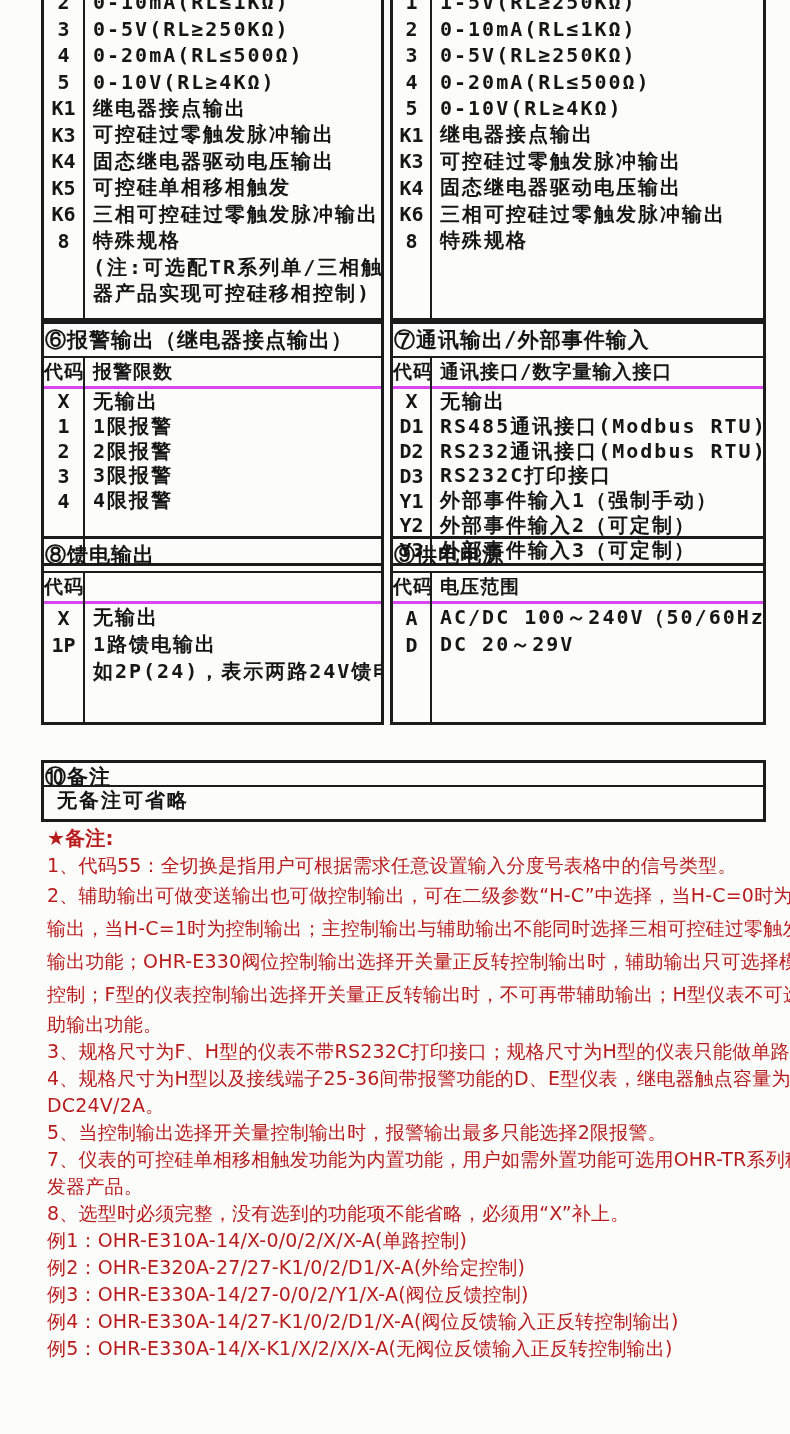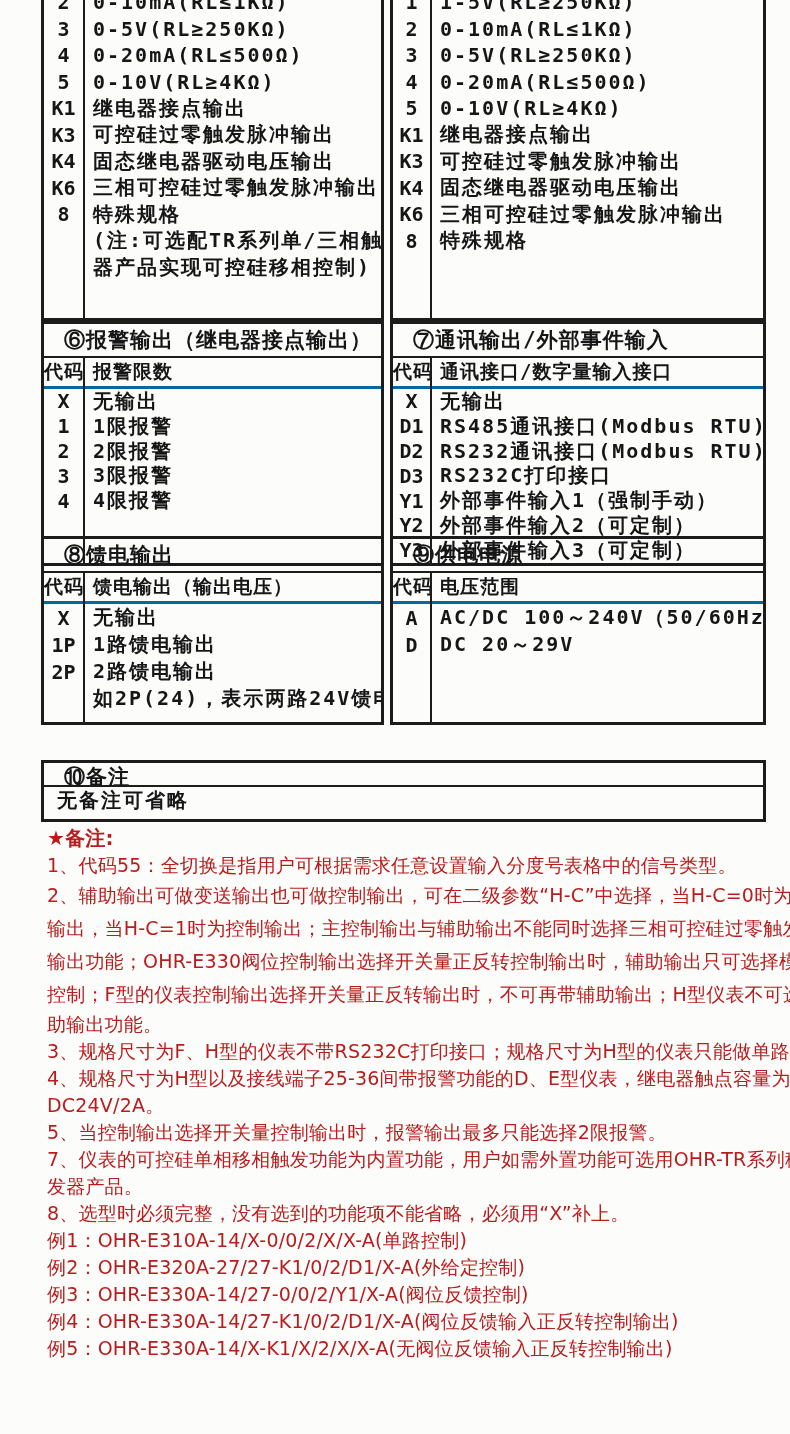--- a/index.html
+++ b/index.html
@@ -19,21 +19,21 @@
     background:transparent;
   }
   .box.no-top{border-top:none;}
   .col-left{left:41px;width:343px;}
   .col-right{left:390px;width:376px;}
 
   .sec-title{
     box-sizing:border-box;
     height:34px;
     line-height:32px;
-    padding-left:20px;
+    padding-left:1px;
     font-family:"DejaVu Sans Mono","Liberation Mono",monospace;
     font-weight:bold;
     font-size:21px;
     letter-spacing:1px;
     border-bottom:2px solid #1c1c1c;
     white-space:nowrap;
     overflow:hidden;
   }
   .sec-body{
     position:relative;
@@ -47,21 +47,21 @@
     left:var(--codew);
     top:0;bottom:0;
     width:2px;
     background:#1c1c1c;
   }
   .hdr-row{
     display:flex;
     box-sizing:border-box;
     height:31px;
     align-items:center;
-    border-bottom:3px solid #0369a1;
+    border-bottom:3px solid #d946ef;
     font-family:"DejaVu Sans Mono","Liberation Mono",monospace;
     font-weight:bold;
     font-size:19px;
     letter-spacing:1px;
     white-space:nowrap;
   }
   .hdr-row .code-h{width:var(--codew);flex:none;text-align:center;overflow:visible;}
   .hdr-row .desc-h{padding-left:10px;}
 
   .tr{
@@ -143,20 +143,24 @@
           </div>
           <div class="tr">
             <div class="td code">K3</div>
             <div class="td label">可控硅过零触发脉冲输出</div>
           </div>
           <div class="tr">
             <div class="td code">K4</div>
             <div class="td label">固态继电器驱动电压输出</div>
           </div>
           <div class="tr">
+            <div class="td code">K5</div>
+            <div class="td label">可控硅单相移相触发</div>
+          </div>
+          <div class="tr">
             <div class="td code">K6</div>
             <div class="td label">三相可控硅过零触发脉冲输出</div>
           </div>
           <div class="tr">
             <div class="td code">8</div>
             <div class="td label">特殊规格</div>
           </div>
           <div class="tr">
             <div class="td code"></div>
             <div class="td label">(注:可选配TR系列单/三相触发</div>
@@ -285,34 +289,29 @@
           </div>
         </div>
     </div>
   </div>
 
   <div class="box secB col-left" style="--codew:39px">
     <div class="sec-title">⑧馈电输出</div>
     <div class="sec-body with-title">
       <div class="hdr-row">
         <span class="code-h">代码</span>
-        <span class="desc-h">馈电输出（输出电压）</span>
       </div>
       <div class="rows">
           <div class="tr">
             <div class="td code">X</div>
             <div class="td label">无输出</div>
           </div>
           <div class="tr">
             <div class="td code">1P</div>
             <div class="td label">1路馈电输出</div>
-          </div>
-          <div class="tr">
-            <div class="td code">2P</div>
-            <div class="td label">2路馈电输出</div>
           </div>
           <div class="tr">
             <div class="td code"></div>
             <div class="td label">如2P(24)，表示两路24V馈电</div>
           </div>
         </div>
     </div>
   </div>
 
   <div class="box secB col-right" style="--codew:37px">

